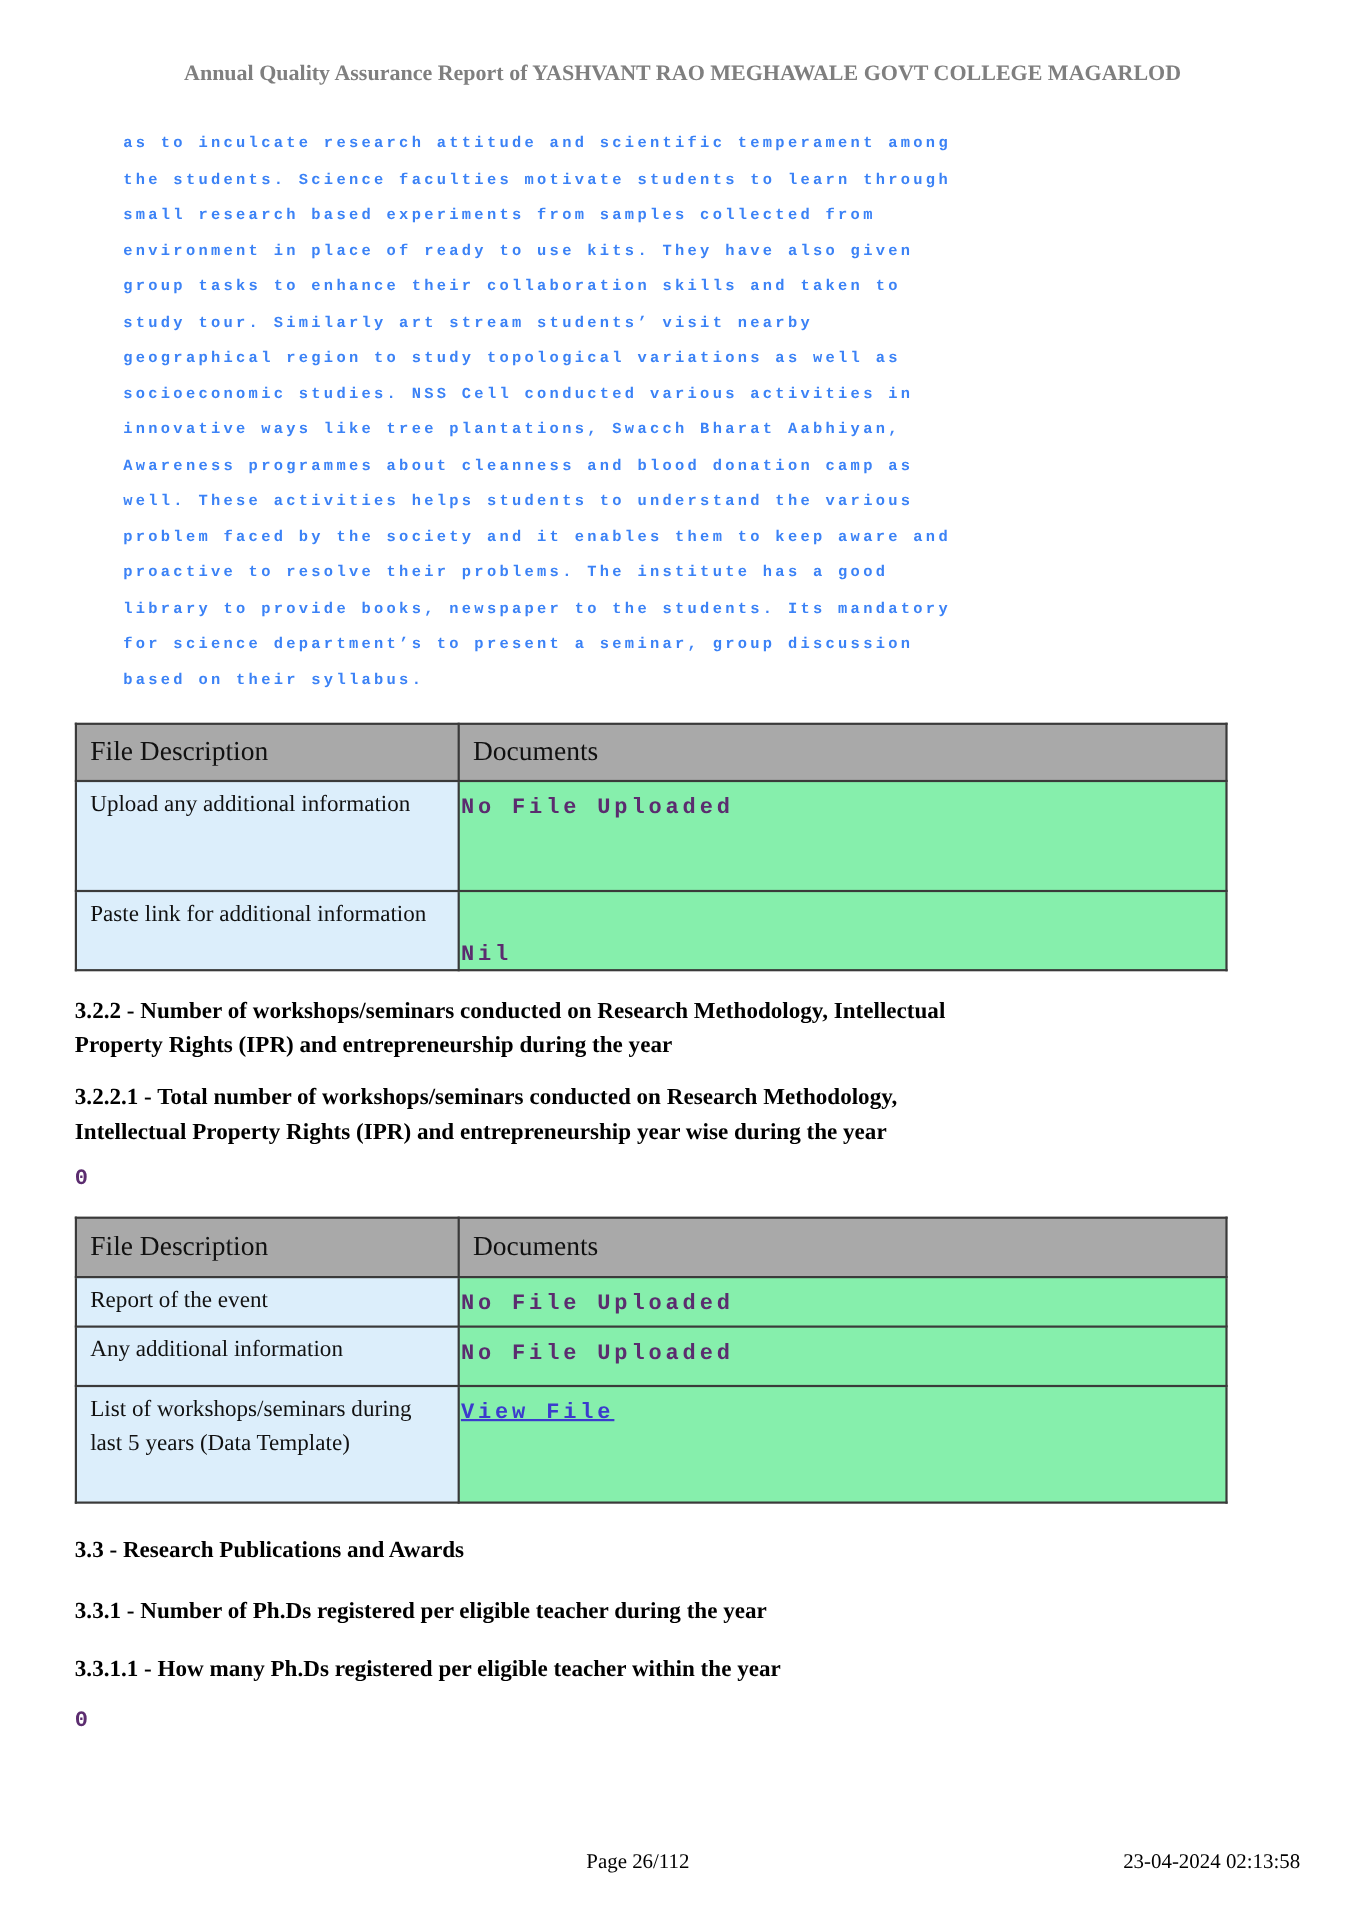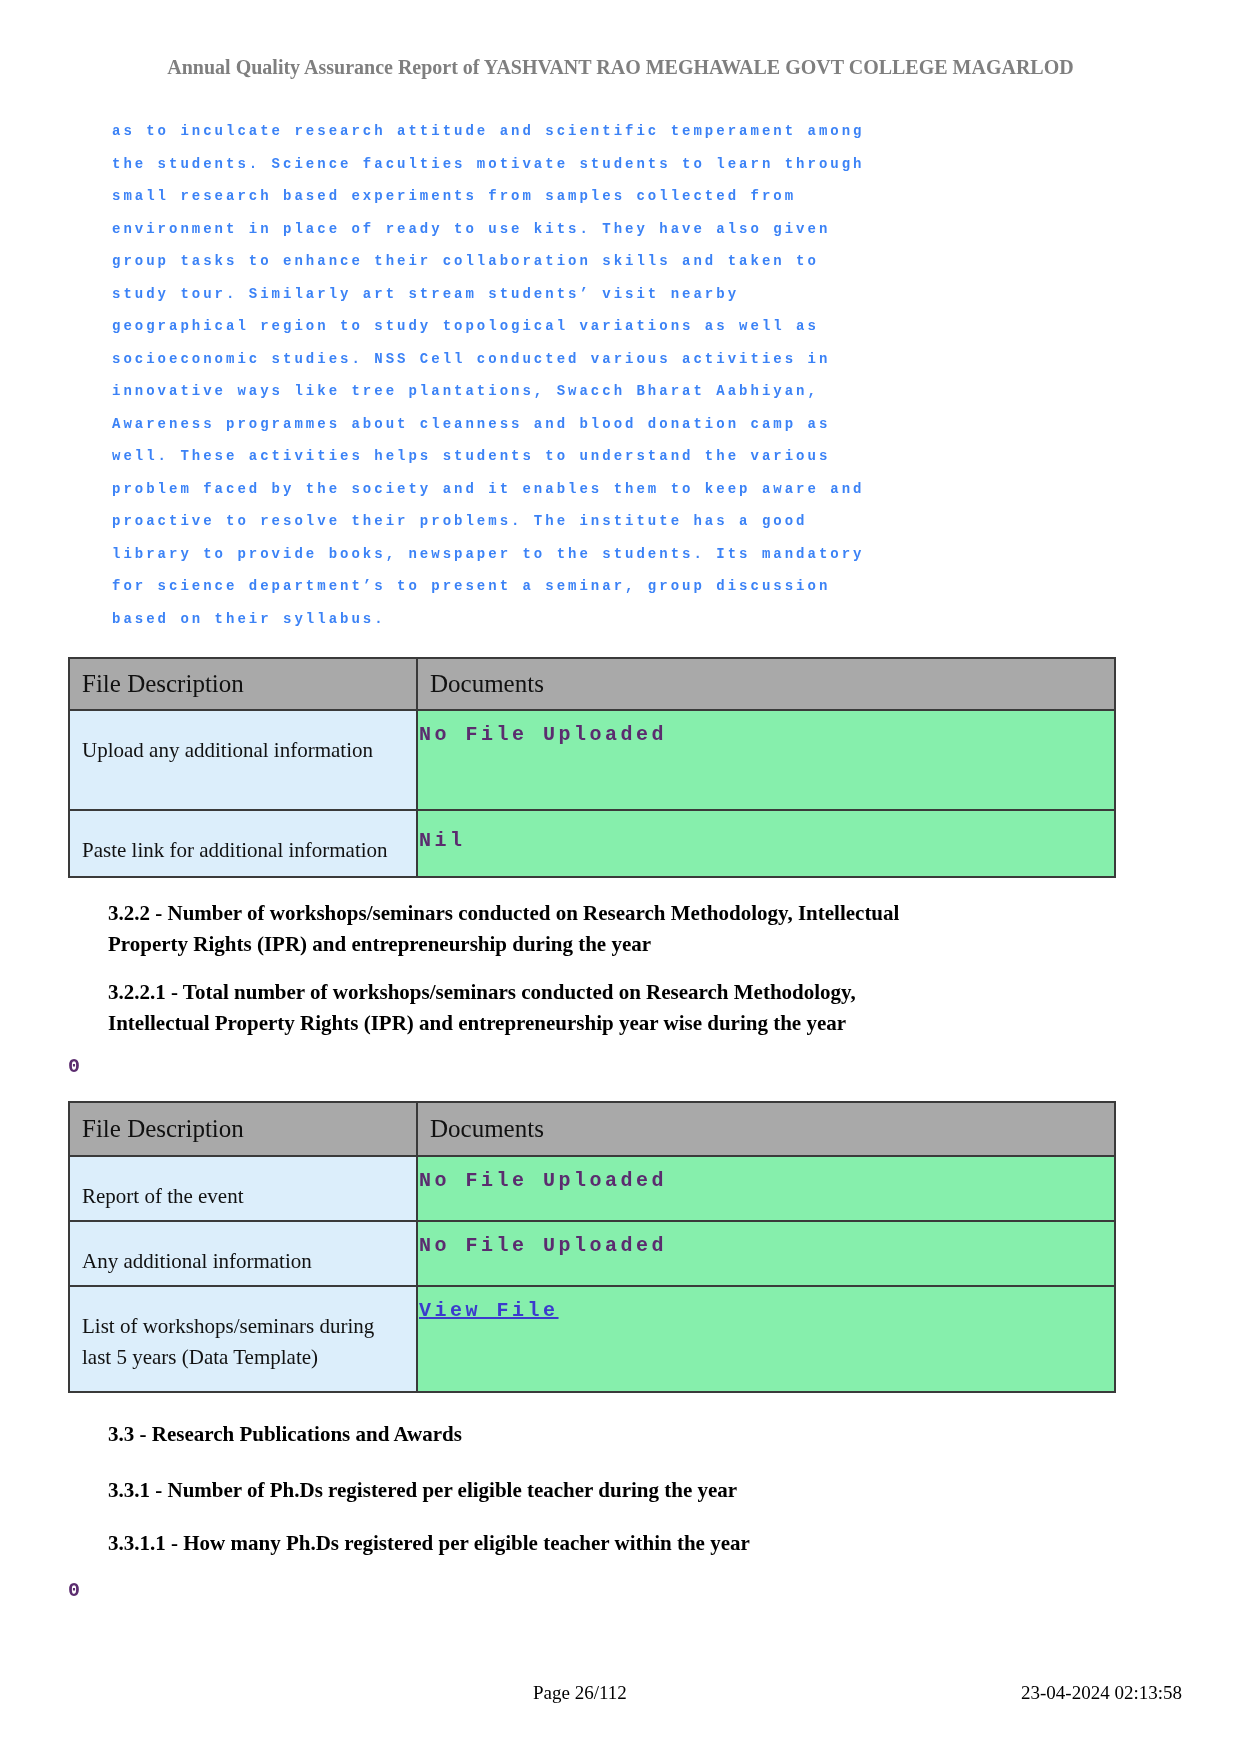--- a/index.html
+++ b/index.html
@@ -60,51 +60,50 @@
   .rh54 { height: 54px; }
   .rh50 { height: 40px; }
   .rh81 { height: 67px; }
   .rh100 { height: 100px; }
   .rh106 { height: 106px; margin-top: 13px; }
   td.label-cell {
     background: #dceefb;
     font-size: 21px;
     color: #111111;
     line-height: 31px;
-    padding: 24px 14px 8px 12px;
+    padding: 4px 14px 8px 12px;
     vertical-align: top;
   }
   td.value-cell {
     background: #86efac;
     vertical-align: top;
     padding-top: 12px;
     font-family: "Liberation Mono", monospace;
     font-weight: bold;
     font-size: 20px;
     letter-spacing: 3.5px;
     color: #5b2c6f;
   }
-  td.nil-cell { padding-top: 18px; }
+  td.nil-cell { padding-top: 46px; }
   .view-file-link {
     color: #3b3bcd;
     text-decoration: underline;
     font-family: "Liberation Mono", monospace;
     font-weight: bold;
     font-size: 20px;
     letter-spacing: 3.5px;
     cursor: pointer;
   }
   .section-heading {
     font-family: "Liberation Serif", serif;
     font-weight: bold;
     font-size: 21px;
     line-height: 31px;
     color: #000000;
     white-space: pre-line;
-    margin-left: 40px;
   }
   .sh-322  { margin-top: 20px; }
   .sh-3221 { margin-top: 17px; }
   .sh-33   { margin-top: 26px; }
   .sh-331  { margin-top: 25px; }
   .sh-3311 { margin-top: 22px; }
   .metric-value {
     font-family: "Liberation Mono", monospace;
     font-weight: bold;
     font-size: 20px;

